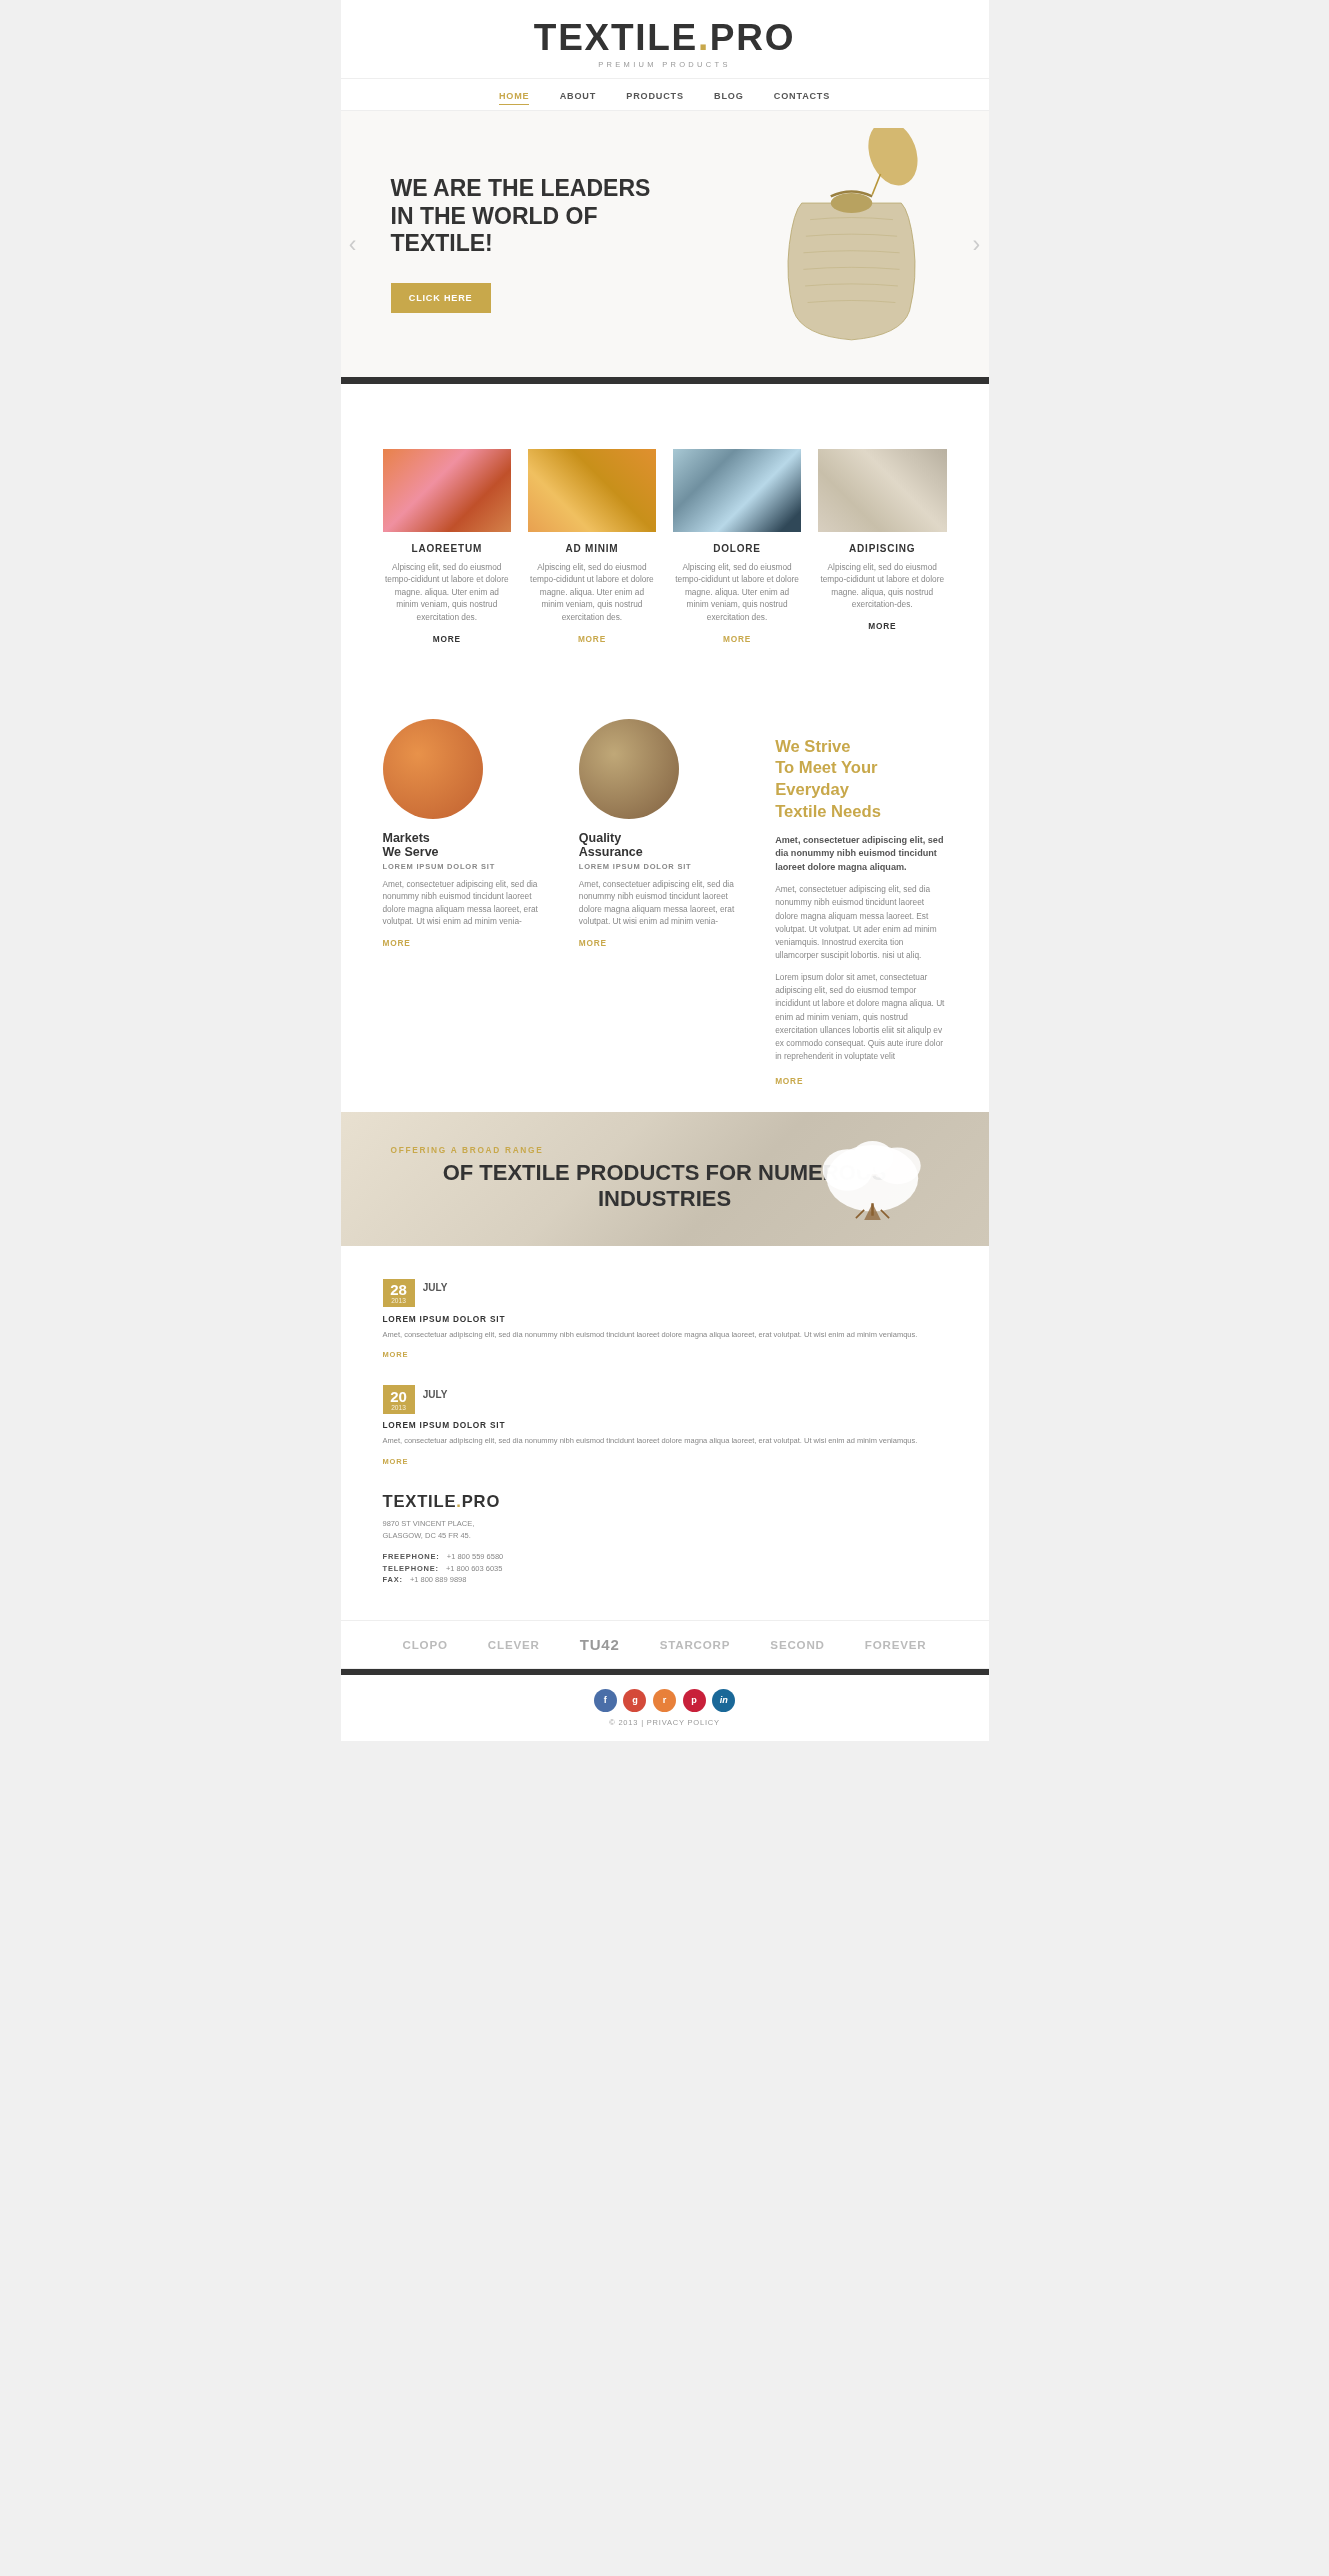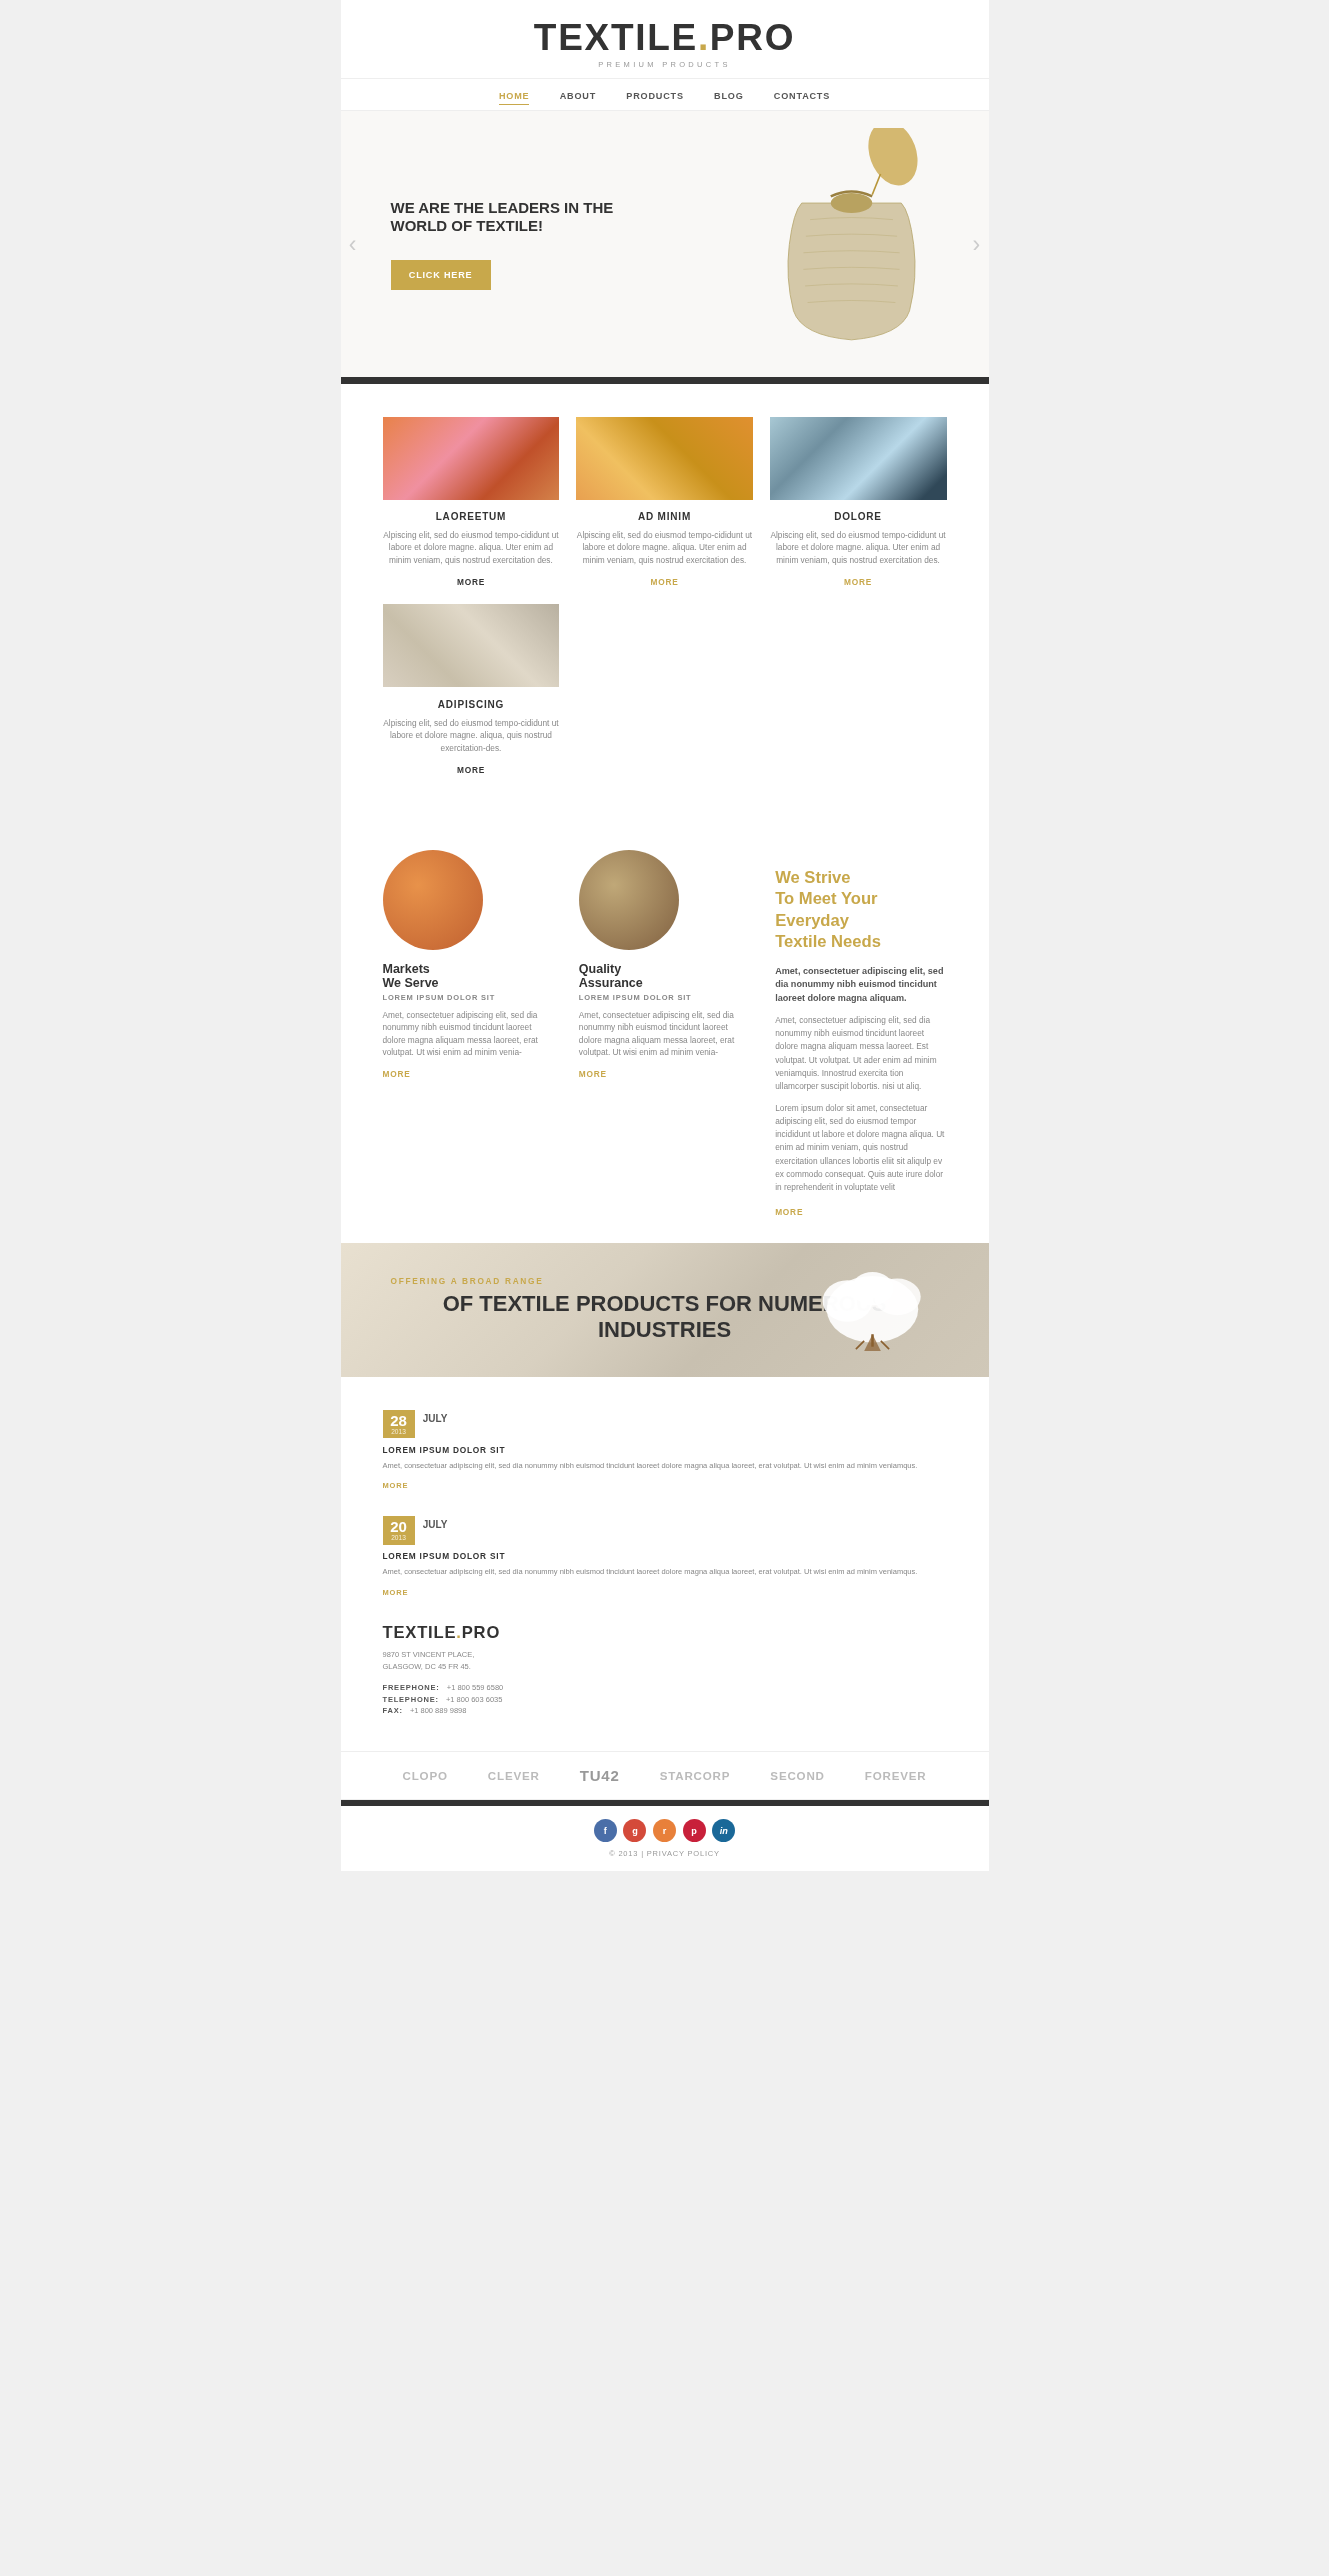--- a/index.html
+++ b/index.html
@@ -11,33 +11,33 @@
     .logo-sub { font-size: 7.5px; letter-spacing: 3.3px; color: #999; margin-top: 1.7px; }
 
     
     .nav { background: #fff; border-top: 0.8px solid #eee; border-bottom: 0.8px solid #eee; padding: 8.3px 0; text-align: center; }
     .nav a { text-decoration: none; color: #555; font-size: 9.1px; font-weight: bold; letter-spacing: 0.8px; margin: 0 13.3px; text-transform: uppercase; }
     .nav a.active { color: #c8a84b; border-bottom: 1.7px solid #c8a84b; padding-bottom: 3.3px; }
 
     
     .hero { position: relative; background: #f9f8f6; height: 266px; display: flex; align-items: center; overflow: hidden; }
     .hero-left { flex: 1; padding: 33px 50px; }
-    .hero-title { font-size: 15px; font-weight: 900; color: #333; line-height: 1.2; margin-bottom: 25px; }
+    .hero-title { font-size: 23px; font-weight: 900; color: #333; line-height: 1.2; margin-bottom: 25px; }
     .hero-btn { background: #c8a84b; color: #fff; border: none; padding: 10px 18.3px; font-size: 9.1px; font-weight: bold; letter-spacing: 0.8px; cursor: pointer; text-transform: uppercase; }
     .hero-right { flex: 1; display: flex; justify-content: center; align-items: center; height: 100%; }
     .hero-arrow { position: absolute; top: 50%; transform: translateY(-50%); font-size: 23px; color: #ccc; cursor: pointer; z-index: 10; }
     .hero-arrow-left { left: 8.3px; }
     .hero-arrow-right { right: 8.3px; }
 
     
     .dark-bar { background: #333; height: 6.6px; width: 100%; }
 
     
     .products { padding: 33px 42px; }
-    .products-grid { display: grid; grid-template-columns: repeat(3, 1fr); gap: 16.6px; margin-bottom: 16.6px; }
+    .products-grid { display: grid; grid-template-columns: repeat(4, 1fr); gap: 16.6px; margin-bottom: 16.6px; margin-top: 32px; }
     .product-item { text-align: center; }
     .product-img { width: 100%; height: 83px; background: #ddd; margin-bottom: 11.6px; overflow: hidden; }
     .product-name { font-size: 10px; font-weight: 900; color: #333; letter-spacing: 0.8px; margin-bottom: 6.6px; text-transform: uppercase; }
     .product-desc { font-size: 8.3px; color: #888; line-height: 1.5; margin-bottom: 6.6px; }
     .product-more { font-size: 8.3px; font-weight: bold; color: #333; letter-spacing: 0.8px; text-transform: uppercase; text-decoration: none; cursor: pointer; }
     .product-more-gold { color: #c8a84b; }
 
     
     .features { padding: 25px 42px; display: grid; grid-template-columns: 1fr 1fr 1fr; gap: 25px; }
     .feature-item { }

